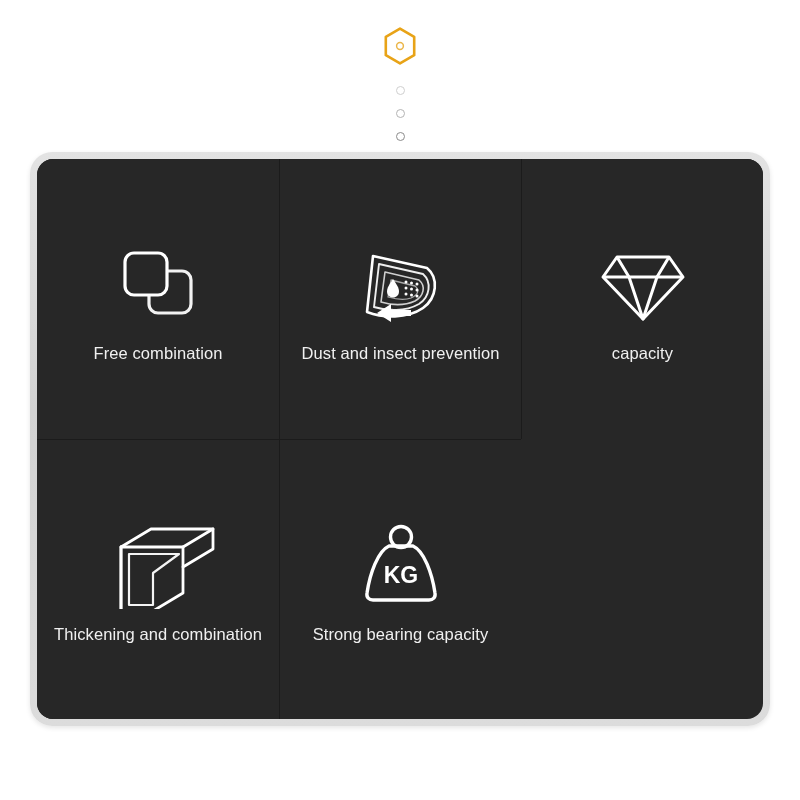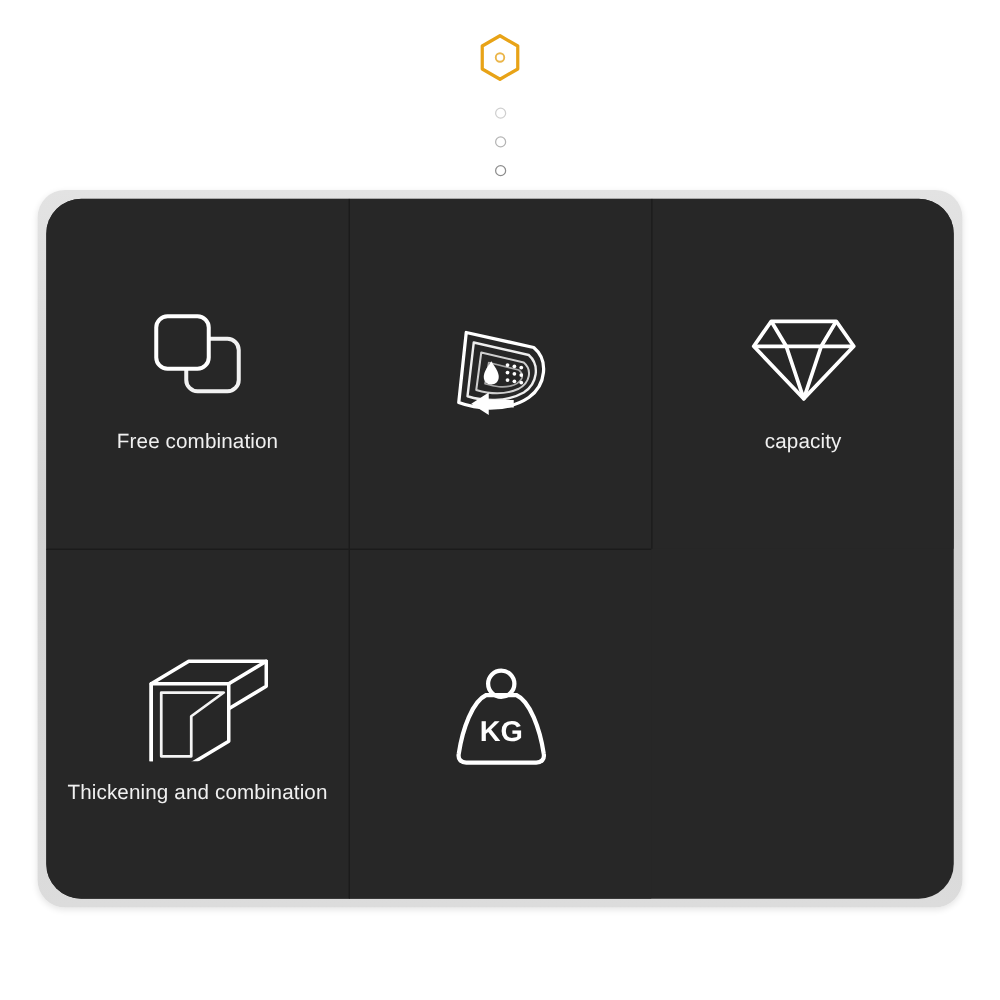--- a/index.html
+++ b/index.html
@@ -62,21 +62,21 @@
     height: 574px;
     border-radius: 22px;
     background: linear-gradient(180deg, #e3e3e3 0%, #d2d2d2 45%, #dcdcdc 100%);
     padding: 7px;
     box-sizing: border-box;
     box-shadow: 0 2px 5px rgba(0,0,0,0.10);
   }
   .panel {
     width: 100%;
     height: 100%;
-    border-radius: 28px;
+    border-radius: 16px;
     background: #272727;
     overflow: hidden;
     display: grid;
     grid-template-columns: repeat(3, 1fr);
     grid-template-rows: repeat(2, 1fr);
   }
   .cell {
     position: relative;
     display: flex;
     flex-direction: column;
@@ -155,20 +155,21 @@
               <circle cx="53" cy="48" r="1.5"></circle>
                 <circle cx="58.5" cy="49" r="1.5"></circle>
                 <circle cx="64" cy="50" r="1.5"></circle>
               <circle cx="53" cy="54" r="1.5"></circle>
                 <circle cx="58.5" cy="55" r="1.5"></circle>
                 <circle cx="64" cy="56" r="1.5"></circle>
             </g>
             <path d="M58 70 L38 70 L38 64 L24 73 L38 82 L38 76 L58 76 Z" fill="#ffffff"></path>
           </svg>
         </div>
+        <div class="cell-label">Dust and insect prevention</div>
       </div>
 
       <div class="cell col-3 row-1">
         <div class="cell-icon">
           <svg width="92" height="82" viewBox="0 0 92 82" fill="none" stroke="#ffffff" stroke-width="3" stroke-linejoin="round">
             <path d="M20 14 L72 14 L86 34 L46 76 L6 34 Z"></path>
             <path d="M6 34 L86 34"></path>
             <path d="M20 14 L32 34 L46 76 L60 34 L72 14"></path>
           </svg>
         </div>
@@ -190,17 +191,18 @@
 
 
       <div class="cell col-3 row-2">
         <div class="cell-icon">
           <svg width="90" height="88" viewBox="0 0 90 88" fill="none">
             <circle cx="45" cy="16" r="10.5" stroke="#ffffff" stroke-width="3.4" fill="none"></circle>
             <path d="M33 25 C22 30 14 52 11 72 C10.2 76.5 13 79 17 79 L73 79 C77 79 79.8 76.5 79 72 C76 52 68 30 57 25 Z" stroke="#ffffff" stroke-width="3.4" stroke-linejoin="round" fill="none"></path>
             <text x="45" y="62" text-anchor="middle" fill="#ffffff" font-family="Liberation Sans, sans-serif" font-size="23" font-weight="bold">KG</text>
           </svg>
         </div>
+        <div class="cell-label">Strong bearing capacity</div>
       </div>
 
     </div>
   </div>
 </div>
 
 </body></html>

